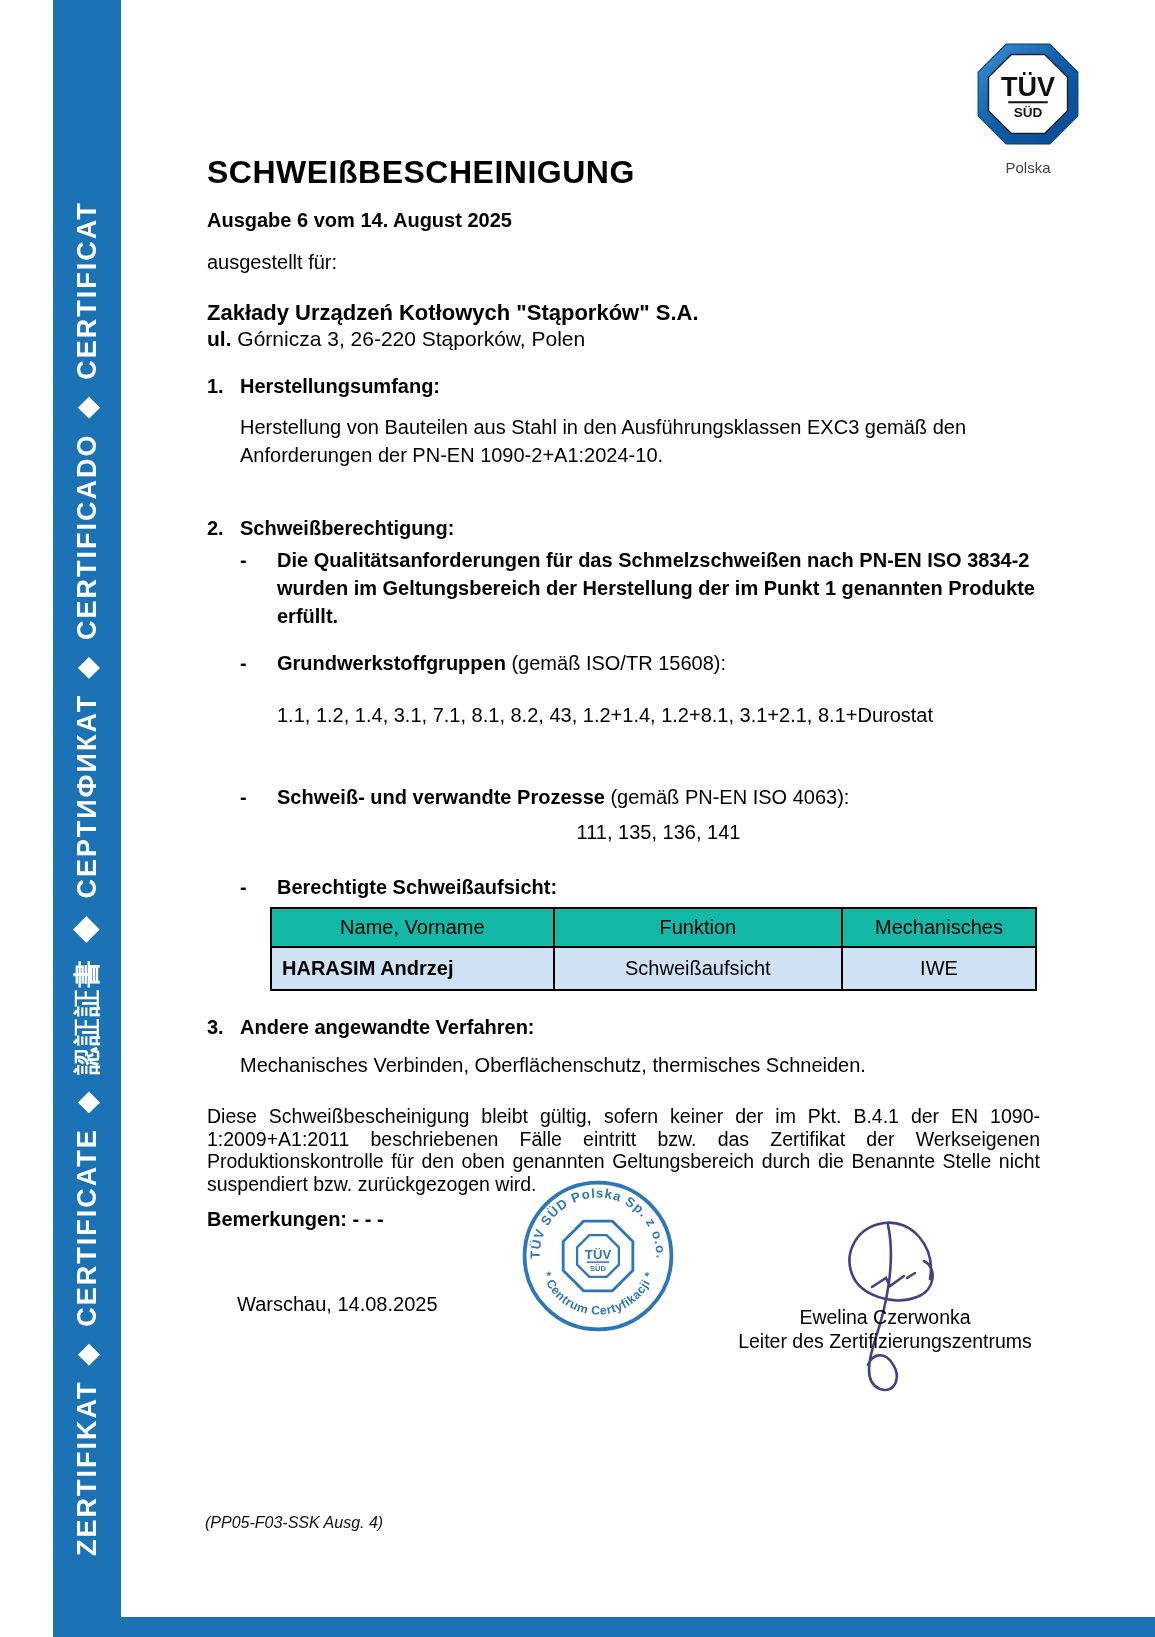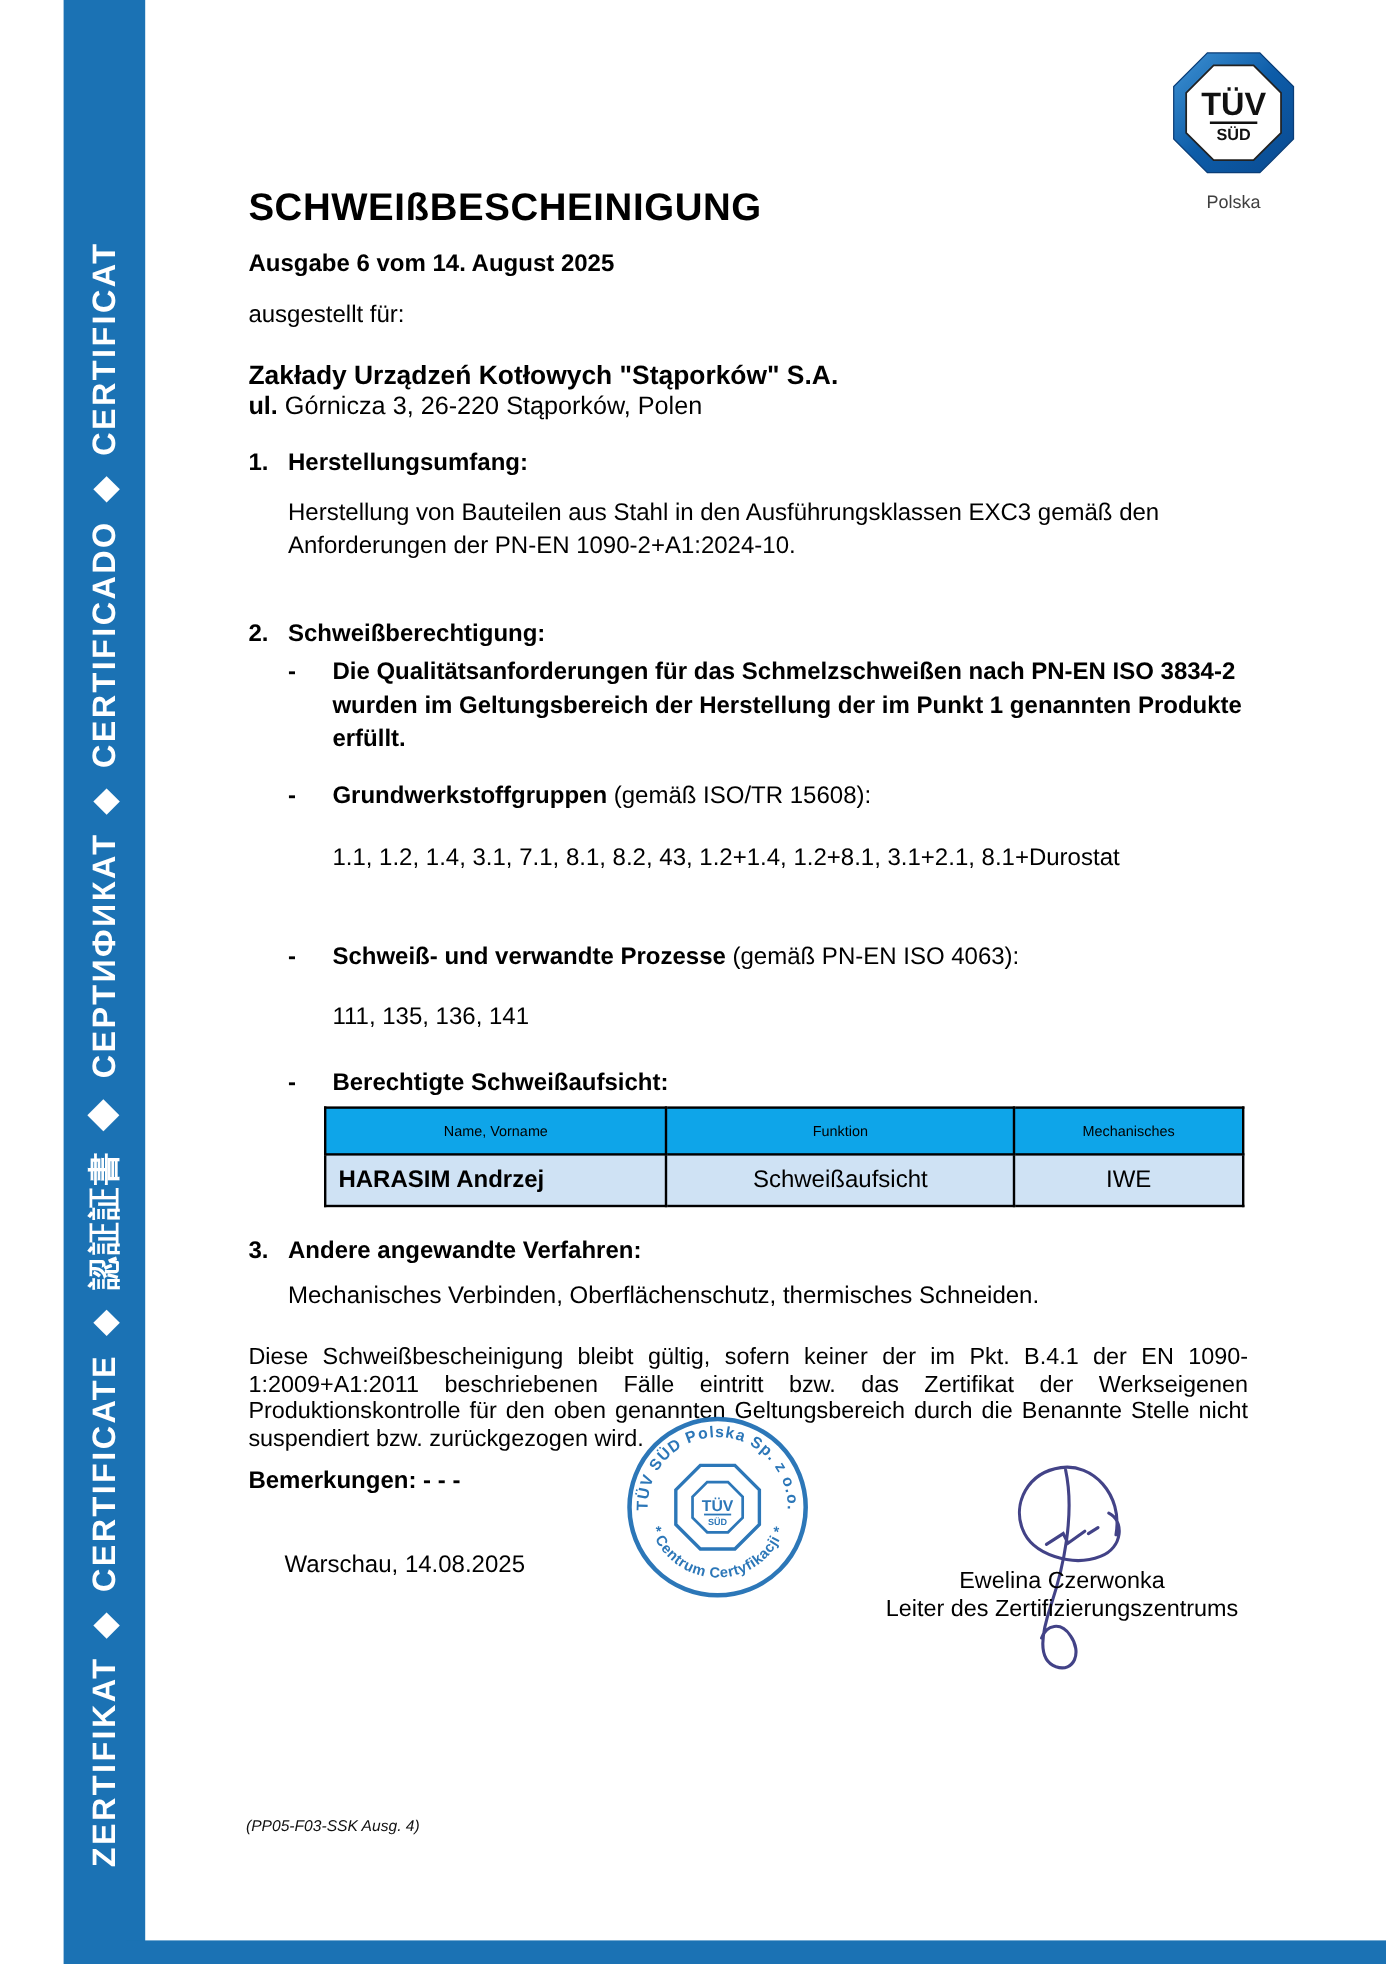--- a/index.html
+++ b/index.html
@@ -47,43 +47,43 @@
   .bullet .dash { width:37px; flex:none; font-weight:bold; }
   .bullet .btext { flex:1; }
   .bullet1 { margin-top:6px; font-weight:bold; }
   .bullet2 { margin-top:19px; }
   .bullet3 { margin-top:56px; }
   .bullet4 { margin-top:29px; }
   .blabel { font-weight:bold; }
 
   .values { margin-left:70px; font-size:20px; line-height:24px; }
   .values1 { margin-top:26px; }
-  .values2 { margin-top:24px; }
+  .values2 { margin-top:9px;text-align:center; }
 
   table.cert-table { margin-top:6px; margin-left:63px; width:767px; border-collapse:collapse; }
   table.cert-table th {
-    background:#0ea5e9; border:2px solid #000; height:37px;
-    font-size:12px; font-weight:normal; text-align:center; padding:0 4px;
+    background:#14b8a6; border:2px solid #000; height:37px;
+    font-size:20px; font-weight:normal; text-align:center; padding:0 4px;
   }
   table.cert-table td {
     background:#cfe2f4; border:2px solid #000; height:41px;
     font-size:20px; text-align:center; padding:0 4px;
   }
   table.cert-table td.name { text-align:left; padding-left:10px; font-weight:bold; }
   .col1 { width:288px; } .col2 { width:290px; } .col3 { width:189px; }
 
   .validity { margin-top:27px; font-size:19.5px; line-height:22.6px; text-align:justify; }
   .remarks { margin-top:12px; font-size:20px; font-weight:bold; line-height:24px; }
 
   .place-date { position:absolute; left:237px; top:1293px; font-size:20px; }
   .stamp { position:absolute; left:518px; top:1176px; opacity:0.93; }
   .signature-svg { position:absolute; left:798px; top:1207px; }
   .signatory { position:absolute; left:720px; top:1305px; width:330px; text-align:center; font-size:19.5px; line-height:24px; }
 
-  .doc-footer { position:absolute; left:205px; top:1514px; font-size:13px; font-style:italic; color:#111; }
+  .doc-footer { position:absolute; left:205px; top:1514px; font-size:16px; font-style:italic; color:#111; }
 </style>
 </head>
 <body>
 
 <div class="band"></div>
 <div class="band-text">ZERTIFIKAT ◆ CERTIFICATE ◆ 認証証書 ◆ СЕРТИФИКАТ ◆ CERTIFICADO ◆ CERTIFICAT</div>
 
 <div class="bottom-strip"></div>
 
 <div class="logo-block">

